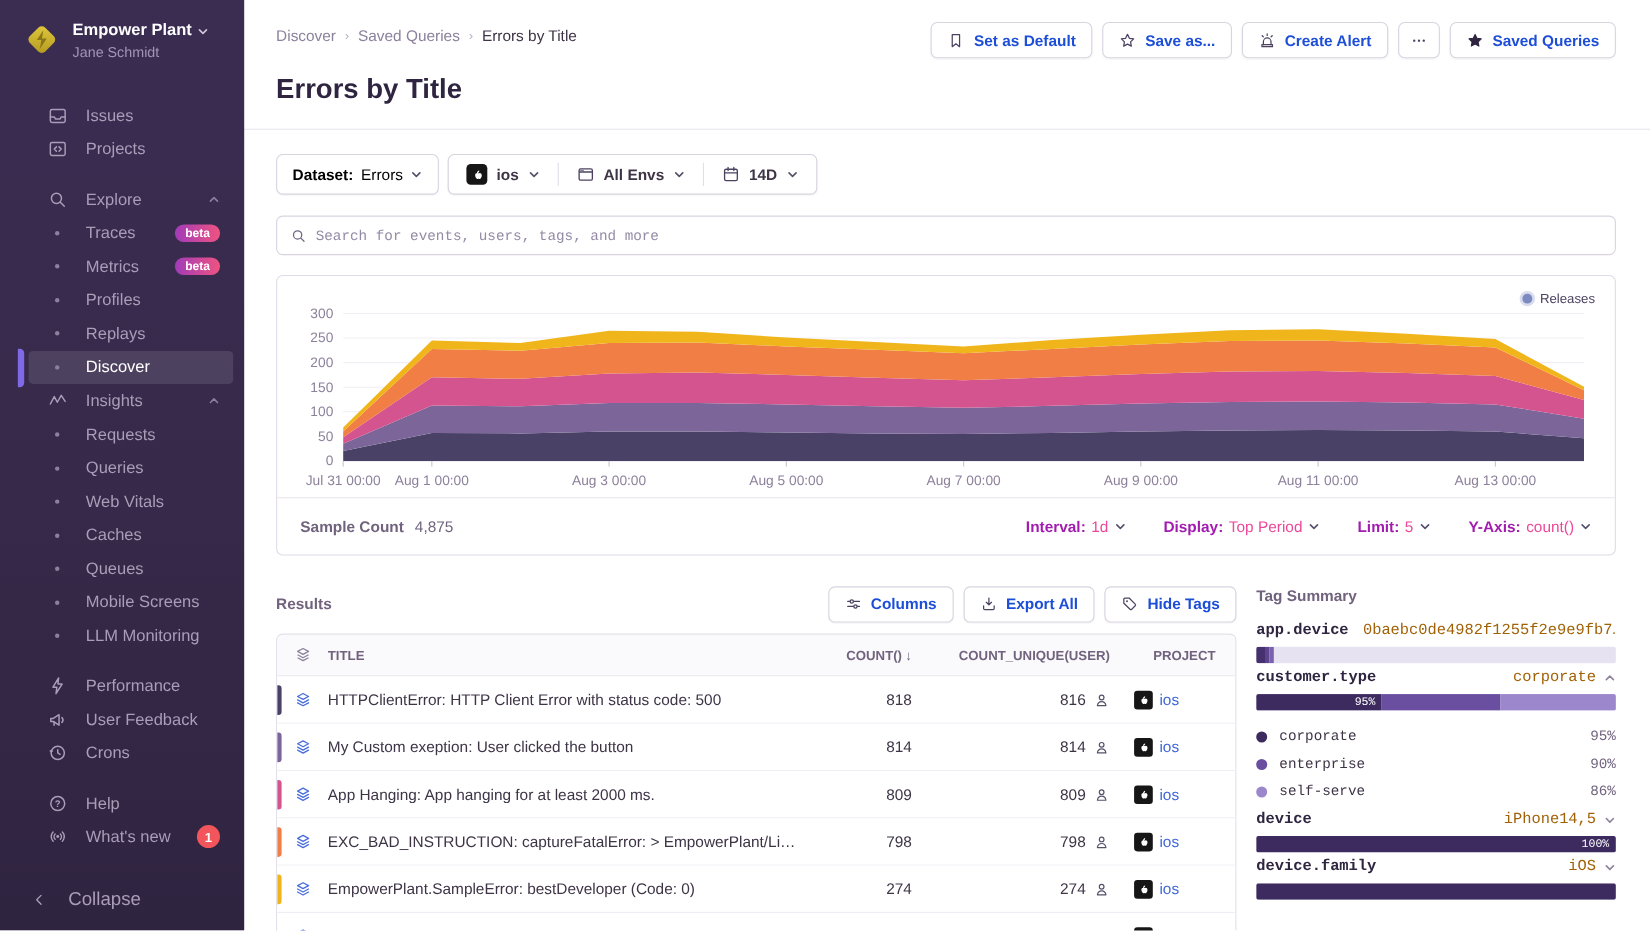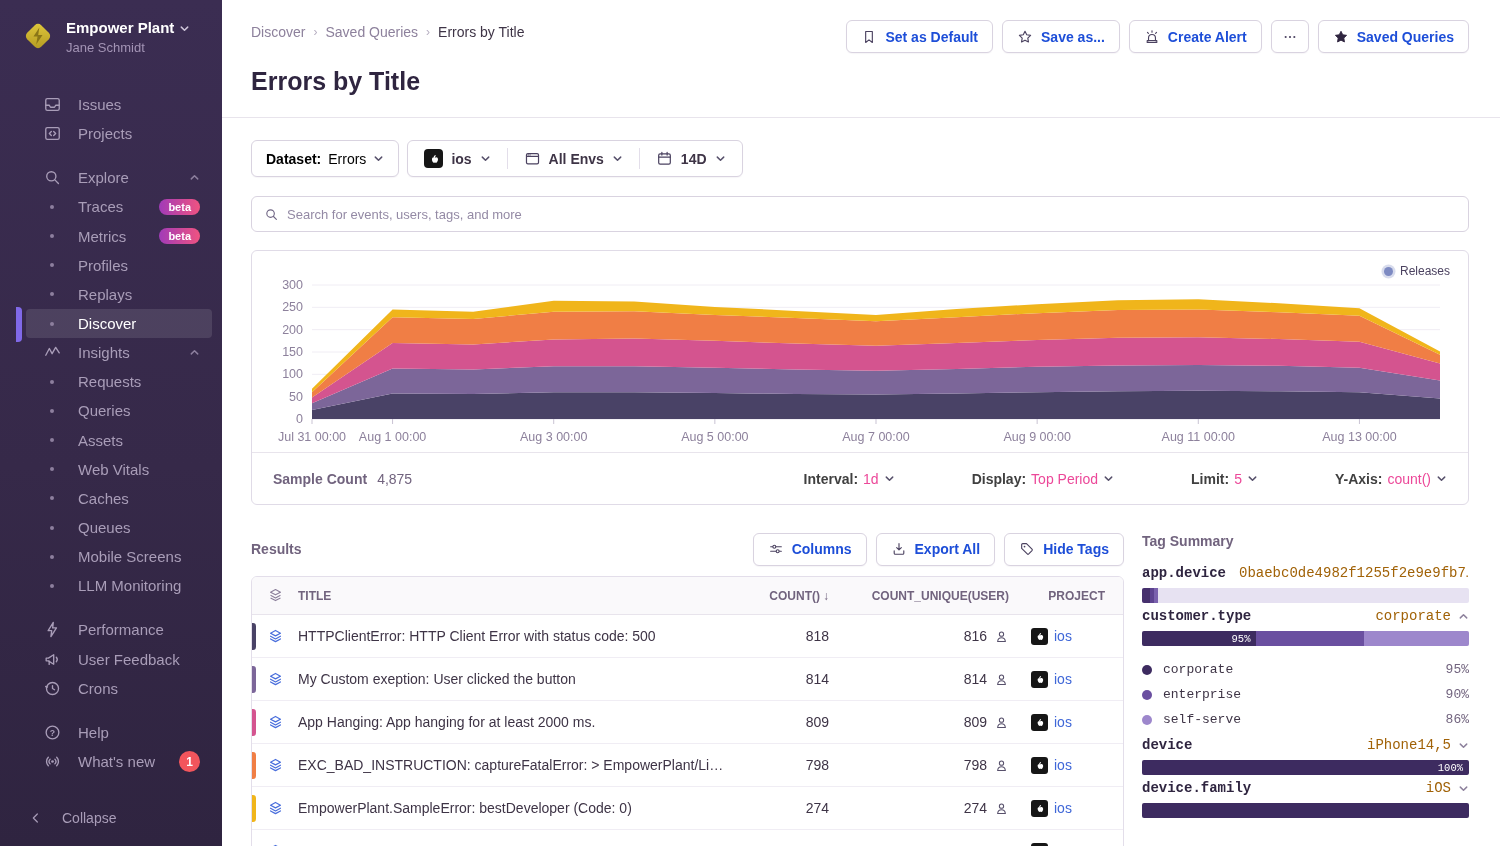--- a/index.html
+++ b/index.html
@@ -26,21 +26,21 @@
   .nav-item .bullet { width:4px; height:4px; border-radius:50%; background:#8d7f9e; }
   .nav-label { flex:1; white-space:nowrap; }
   .nav-item.active { background:rgba(255,255,255,.11); color:#fff; }
   .active-accent { position:absolute; left:-10px; top:-2px; width:6px; height:35px;
     background:#8069e8; border-radius:0 4px 4px 0; }
   .badge-beta { font-size:11px; color:#fff; padding:2px 9px; border-radius:10px;
     background:linear-gradient(90deg,#a13bb8,#ef5381); font-weight:bold; }
   .badge-count { width:21px; height:21px; border-radius:50%; background:#f2555c; color:#fff;
     font-size:12px; display:flex; align-items:center; justify-content:center; font-weight:bold; }
   .chev { display:flex; color:#8d7f9e; }
-  .collapse-row { display:flex; align-items:center; height:32px; margin:6px 10px 0; font-size:14px; cursor:pointer; }
+  .collapse-row { display:flex; align-items:center; height:32px; margin:6px 10px 0; font-size:17px; cursor:pointer; }
   .collapse-row .icon-box { width:20px; margin:0 16px; display:flex; justify-content:center; }
 
   
   .main { flex:1; display:flex; flex-direction:column; background:#fff; min-width:0; }
   .pg-header { padding:20px 31px 0 29px; border-bottom:1px solid #e8e4ec; }
   .pg-header-top { display:flex; align-items:flex-start; justify-content:space-between; }
   .breadcrumb { display:flex; align-items:center; gap:8px; font-size:14px; color:#8d819c; padding-top:4px; }
   .crumb { cursor:pointer; }
   .crumb.current { color:#3e3446; }
   .crumb-sep { color:#b7afc2; font-size:12px; }
@@ -63,37 +63,37 @@
     border:1px solid #d9d3e0; border-radius:6px; box-shadow:0 1px 1px rgba(45,30,70,.04); }
   .fseg { display:flex; align-items:center; gap:8px; padding:0 16px; font-size:14px; font-weight:bold; cursor:pointer; }
   .seg-div { width:1px; background:#e3deea; margin:7px 0; }
   .apple-tile { width:19px; height:19px; border-radius:4px; background:#161616; display:flex;
     align-items:center; justify-content:center; }
   .ficon { display:flex; color:#4b4260; }
 
   
   .searchbar { margin-top:19px; height:36px; border:1px solid #d9d3e0; border-radius:6px;
     display:flex; align-items:center; padding:0 12px; gap:8px; background:#fff; }
-  .searchbar input { border:none; outline:none; flex:1; font-family:Liberation Sans, sans-serif;
+  .searchbar input { border:none; outline:none; flex:1; font-family:Liberation Mono, monospace;
     font-size:13px; color:#3e3446; background:transparent; }
   .searchbar input::placeholder { color:#948aa5; }
 
   
   .chart-panel { position:relative; margin-top:18px; border:1px solid #e0dbe7; border-radius:6px; background:#fff; }
   .chart-area { position:relative; height:201px; padding:10px 10px 0 14px; }
   .legend { position:absolute; top:13px; right:18px; display:flex; align-items:center; gap:7px;
     font-size:12px; color:#4b4260; }
   .legend-dot { width:9px; height:9px; border-radius:50%; background:#7d8ac2; box-shadow:0 0 0 2.5px rgba(125,138,194,.3); }
   .chart-footer { border-top:1px solid #e8e4ec; height:52px; display:flex; align-items:center;
     justify-content:space-between; padding:0 21px; }
   .sample { font-size:14px; color:#71637e; display:flex; gap:10px; align-items:baseline; }
   .sample b { font-weight:bold; }
   .chart-ctrls { display:flex; align-items:center; gap:34px; }
   .ctrl { display:flex; align-items:center; gap:5px; font-size:14px; cursor:pointer; }
-  .ctrl b { font-weight:bold; color:#404040;margin-left:43px; }
+  .ctrl b { font-weight:bold; color:#a21caf; }
   .ctrl .val { color:#ec4899; }
 
   
   .results-row { display:flex; gap:18px; margin-top:26px; align-items:flex-start; }
   .results-left { flex:1; min-width:0; }
   .results-header { display:flex; align-items:center; justify-content:space-between; height:36px; }
   .results-title { font-size:14px; font-weight:bold; color:#71637e; }
   .results-btns { display:flex; gap:9px; }
   .table { margin-top:9px; border:1px solid #e3deea; border-radius:6px; overflow:hidden; background:#fff; }
   .thead { display:flex; align-items:center; height:38px; background:#faf9fb;
@@ -244,26 +244,20 @@
           <span class="icon-box">
             <span class="bullet"></span>
           </span>
           <span class="nav-label">Requests</span>
         </div>
         <div class="nav-item">
           <span class="icon-box">
             <span class="bullet"></span>
           </span>
           <span class="nav-label">Queries</span>
-        </div>
-        <div class="nav-item">
-          <span class="icon-box">
-            <span class="bullet"></span>
-          </span>
-          <span class="nav-label">Assets</span>
         </div>
         <div class="nav-item">
           <span class="icon-box">
             <span class="bullet"></span>
           </span>
           <span class="nav-label">Web Vitals</span>
         </div>
         <div class="nav-item">
           <span class="icon-box">
             <span class="bullet"></span>

